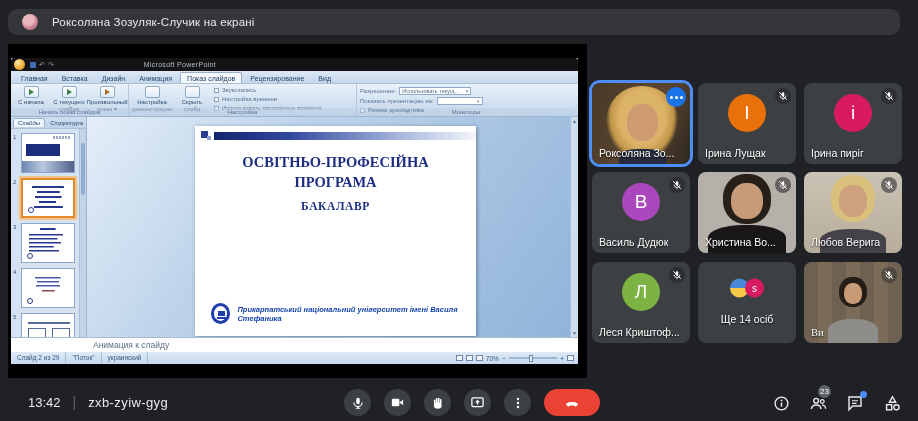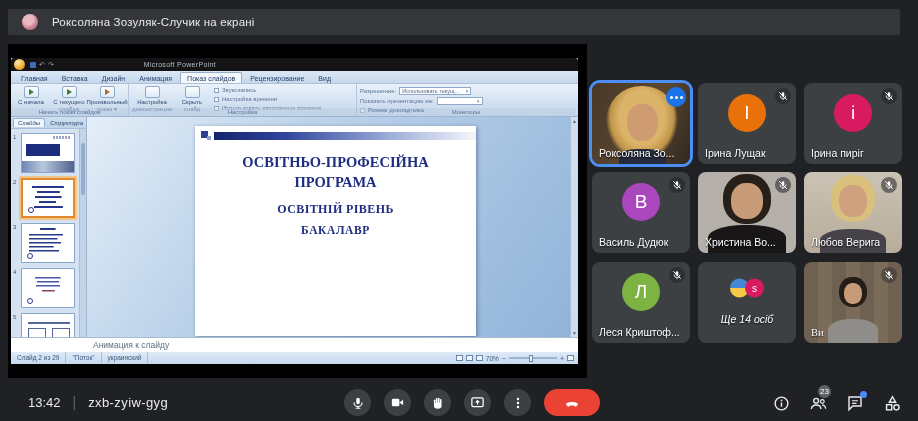--- a/index.html
+++ b/index.html
@@ -2,21 +2,21 @@
 <html><head>
 <meta charset="utf-8">
 <style>
   html,body{margin:0;padding:0;background:#202124;}
   *{box-sizing:border-box;}
   #app{position:relative;width:918px;height:421px;background:#202124;overflow:hidden;
        font-family:"Liberation Sans", sans-serif;}
 
   
   .topbar{position:absolute;left:8px;top:9px;width:892px;height:26px;background:#35363a;
-          border-radius:2px;display:flex;align-items:center;padding:0 10px;}
+          border-radius:9px;display:flex;align-items:center;padding:0 10px;}
   .tb-avatar{width:16px;height:16px;border-radius:50%;margin-left:4px;
              background:radial-gradient(circle at 40% 35%, #e9b8c0 0 35%, #c87f93 60%, #a2606f);}
   .tb-text{color:#e8eaed;font-size:11.5px;margin-left:14px;letter-spacing:.2px;}
 
   
   .share{position:absolute;left:8px;top:44px;width:579px;height:334px;background:#000;}
   .ppt{position:absolute;left:3px;top:14px;width:567px;height:306px;background:#c7d7ea;
        font-family:"Liberation Sans", sans-serif;}
   .ppt-title{position:absolute;left:0;top:0;width:100%;height:13px;background:#141416;
              border-radius:3px 3px 0 0;display:flex;align-items:center;}
@@ -141,21 +141,21 @@
   .viewbox{width:7px;height:6px;border:1px solid #6d87a6;background:#f0f6fc;}
   .zoom-track{position:relative;width:48px;height:2px;background:#9fb4cf;}
   .zoom-thumb{position:absolute;left:20px;top:-2.5px;width:4px;height:7px;background:#e8f0f9;border:1px solid #6d87a6;}
   .zsign{font-size:7px;color:#3a5a7e;line-height:7px;}
 
   
   .tile{position:absolute;width:98px;height:81px;background:#3c4043;border-radius:8px;overflow:hidden;}
   .tile--active{box-shadow:0 0 0 3px #4c8df6;}
   .tname{position:absolute;left:7px;bottom:5px;color:#fff;font-size:10.5px;
          text-shadow:0 1px 2px rgba(0,0,0,.9);white-space:nowrap;max-width:86px;overflow:hidden;}
-  .tname--center{left:0;right:0;bottom:18px;text-align:center;max-width:none;font-style:italic;}
+  .tname--center{left:0;right:0;bottom:18px;text-align:center;max-width:none;}
   .tavatar{position:absolute;left:50%;top:30px;transform:translate(-50%,-50%);width:38px;height:38px;
            border-radius:50%;display:flex;align-items:center;justify-content:center;
            color:#fff;font-size:19px;}
   .mute{position:absolute;top:5px;right:5px;width:16px;height:16px;border-radius:50%;
         background:rgba(32,33,36,.55);display:flex;align-items:center;justify-content:center;}
   .more-btn{position:absolute;top:4px;right:4px;width:20px;height:20px;border-radius:50%;
             background:#1a73e8;display:flex;align-items:center;justify-content:center;gap:2px;}
   .more-btn i{width:3px;height:3px;border-radius:50%;background:#fff;}
   .vid{position:absolute;inset:0;}
   .p-hair,.p-face,.p-body{position:absolute;}
@@ -350,22 +350,25 @@
           <div class="pane-scroll"></div>
         </div>
 
         <div class="canvas">
           <div class="slide">
             <div class="slide-sq1"></div>
             <div class="slide-sq2"></div>
             <div class="slide-band"></div>
             <div class="slide-text">
               <div class="st1">ОСВІТНЬО-ПРОФЕСІЙНА ПРОГРАМА</div>
-              <div class="st3">ОСВІТНІЙ РІВЕНЬ</div>
               <div class="st4">БАКАЛАВР</div>
+            </div>
+            <div class="slide-footer">
+              <div class="uni-logo"></div>
+              <span>Прикарпатський національний університет імені Василя Стефаника</span>
             </div>
           </div>
           <div class="canvas-scroll"></div>
         </div>
       </div>
 
       <div class="ppt-notes">Анимация к слайду</div>
 
       <div class="ppt-status">
         <span class="st-item">Слайд 2 из 29</span>

